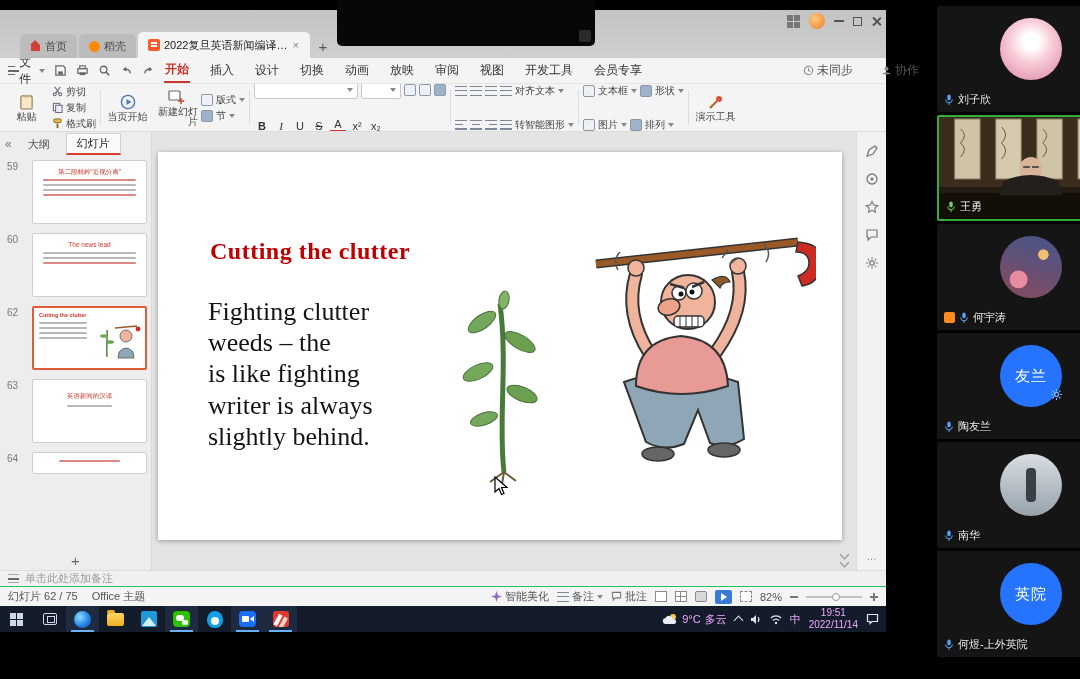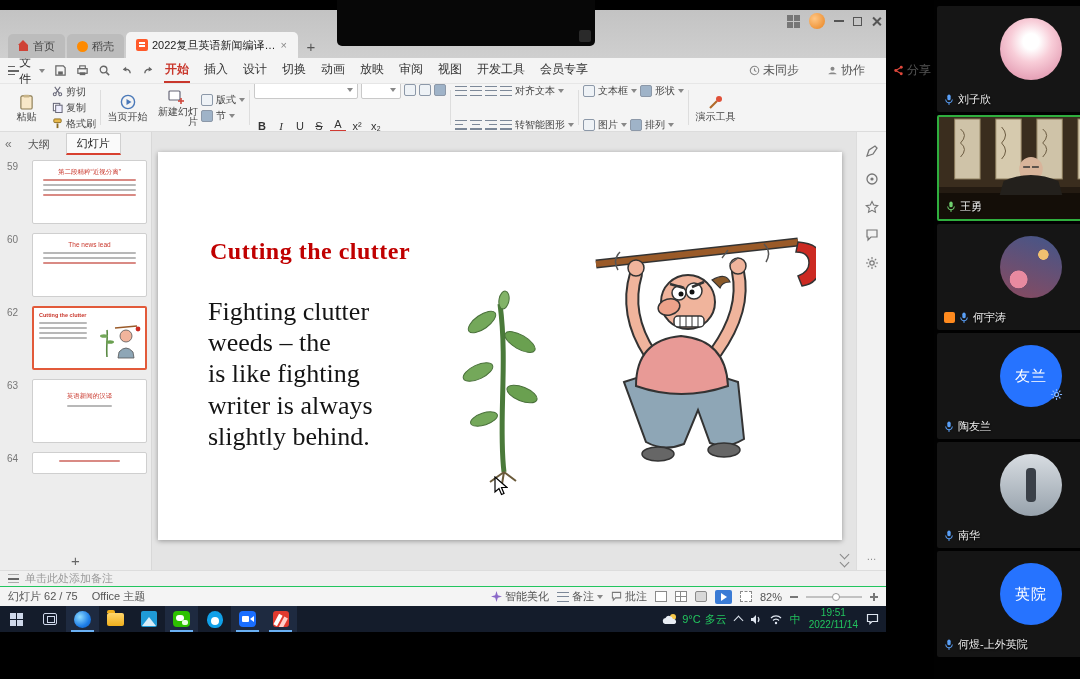--- a/index.html
+++ b/index.html
@@ -10,21 +10,21 @@
   .screen { position:absolute; left:0; top:10px; width:886px; height:622px; background:#f0f0f0;
             display:flex; flex-direction:column; font-size:12px; color:#333; }
 
   
   .top-black { position:absolute; left:337px; top:0; width:258px; height:46px; background:#070707;
                border-radius:0 0 5px 5px; z-index:40; }
   .top-black .pill { position:absolute; right:4px; top:30px; width:12px; height:12px; background:#2a2a2a; border-radius:2px; }
 
   
   .titlebar { height:48px; background:linear-gradient(#c3c3c3,#cfcfcf); position:relative; flex:none; }
-  .tabs { position:absolute; left:8px; bottom:0; display:flex; align-items:flex-end; }
+  .tabs { position:absolute; left:20px; bottom:0; display:flex; align-items:flex-end; }
   .tab { height:24px; display:flex; align-items:center; gap:4px; padding:0 10px; margin-right:2px;
          background:#bcbcbc; border-radius:5px 5px 0 0; font-size:11px; color:#444; white-space:nowrap; }
   .tab.active { background:#f4f4f4; height:26px; color:#222; }
   .t-home-ic { width:11px; height:11px; position:relative; }
   .t-home-ic::before { content:""; position:absolute; left:1px; top:4px; width:9px; height:6px; background:#cf4236; }
   .t-home-ic::after { content:""; position:absolute; left:0; top:-1px; border-left:5.5px solid transparent; border-right:5.5px solid transparent; border-bottom:5px solid #cf4236; }
   .t-docer-ic { width:11px; height:11px; border-radius:50%; background:#ff8a00; }
   .t-ppt-ic { width:12px; height:12px; border-radius:2px; background:#ff5a2b; position:relative; }
   .t-ppt-ic::after { content:""; position:absolute; left:3px; top:3px; width:6px; height:2px; background:#fff; box-shadow:0 3px 0 #fff; }
   .tab-doc { width:172px; }
@@ -41,21 +41,21 @@
   .wc-close::before,.wc-close::after { content:""; position:absolute; left:5px; top:0; width:1.6px; height:11px; background:#555; }
   .wc-close::before { transform:rotate(45deg);} .wc-close::after { transform:rotate(-45deg);}
 
   
   .menubar { height:26px; background:#f4f4f4; display:flex; align-items:center; padding:0 8px; gap:9px; flex:none; border-bottom:1px solid #e6e6e6; }
   .file-menu { display:flex; align-items:center; gap:4px; color:#333; }
   .burger { width:11px; height:9px; border-top:1.5px solid #666; border-bottom:1.5px solid #666; position:relative; }
   .burger::after { content:""; position:absolute; left:0; top:3px; width:11px; height:1.5px; background:#666; }
   .caret { width:0; height:0; border-left:3.5px solid transparent; border-right:3.5px solid transparent; border-top:4px solid #888; }
   .qicon { width:15px; height:15px; display:flex; align-items:center; justify-content:center; }
-  .mtabs { display:flex; gap:13px; align-items:flex-start; }
+  .mtabs { display:flex; gap:19px; align-items:center; }
   .mtab { color:#333; padding:3px 1px; white-space:nowrap; }
   .mtab.active { color:#c9372c; border-bottom:2px solid #c9372c; font-weight:bold; }
   .search { width:148px; height:18px; background:#ef4444; border:1px solid #d8d8d8; border-radius:9px; display:flex; align-items:center; gap:4px; padding:0 7px;margin-top:48px; }
   .search input { border:none; outline:none; width:112px; font-size:10.5px; color:#333; background:transparent; }
   .search input::placeholder { color:#a8a8a8; }
   .mb-right { margin-left:auto; display:flex; align-items:center; gap:28px; color:#555; white-space:nowrap; }
   .mb-item { display:flex; align-items:center; gap:3px; }
   .chev-up-s { width:6px; height:6px; border-left:1.6px solid #888; border-top:1.6px solid #888; transform:rotate(45deg); margin-top:2px; }
 
   
@@ -125,21 +125,21 @@
   .play-btn { width:17px; height:14px; background:#3a7bd5; border-radius:2px; display:flex; align-items:center; justify-content:center; }
   .play-btn i { width:0; height:0; border-top:4px solid transparent; border-bottom:4px solid transparent; border-left:6px solid #fff; margin-left:1px; }
   .zoom-minus { width:8px; height:2px; background:#777; }
   .zoom-plus { position:relative; width:8px; height:8px; }
   .zoom-plus::before { content:""; position:absolute; left:0; top:3px; width:8px; height:2px; background:#777; }
   .zoom-plus::after { content:""; position:absolute; left:3px; top:0; width:2px; height:8px; background:#777; }
   .zoom-track { width:56px; height:2px; background:#c2c2c2; position:relative; }
   .zoom-knob { position:absolute; left:26px; top:-3px; width:8px; height:8px; border-radius:50%; background:#fff; border:1px solid #999; }
 
   
-  .taskbar { height:26px; background:#141c2b; display:flex; align-items:center; color:#22c55e; flex:none; }
+  .taskbar { height:26px; background:#141c2b; display:flex; align-items:center; color:#f0abfc; flex:none; }
   .tb-left { display:flex; height:100%; }
   .tb-btn { width:33px; height:100%; display:flex; align-items:center; justify-content:center; position:relative; }
   .tb-btn.running { background:#1e2a40; }
   .tb-btn.running::after { content:""; position:absolute; bottom:0; left:5px; right:5px; height:2px; background:#6ab0f3; }
   .win-logo { width:13px; height:13px; display:grid; grid-template-columns:6px 6px; gap:1px; }
   .win-logo i { background:#cfd8ea; display:block; height:6px; }
   .tview { width:14px; height:12px; border:1.5px solid #cfd8ea; border-radius:2px; position:relative; background:transparent; }
   .tview::after { content:""; position:absolute; left:3px; top:2px; width:6px; height:5px; border:1px solid #cfd8ea; }
   .app-edge { width:17px; height:17px; border-radius:50%; background:radial-gradient(circle at 35% 35%, #8fdcff, #1e7ee8 60%, #0a55b8); }
   .app-folder { width:17px; height:13px; background:linear-gradient(#ffd66b,#f0af1c); border-radius:2px; position:relative; }

